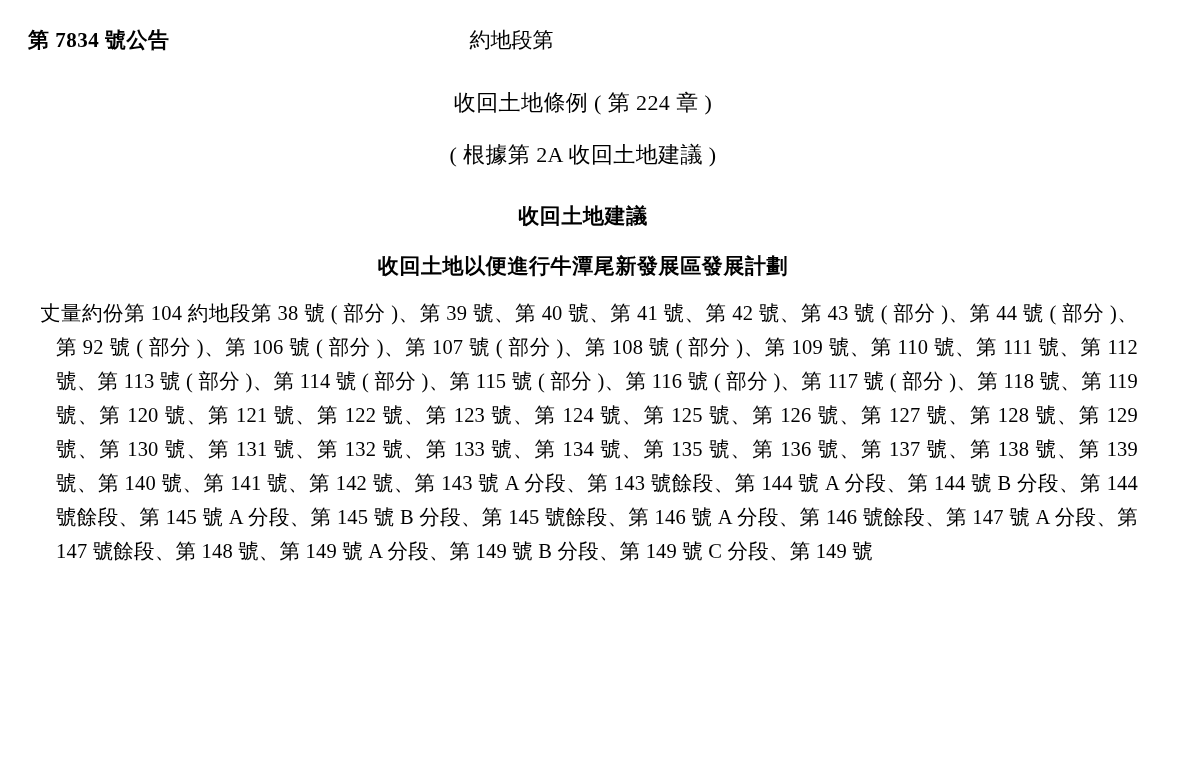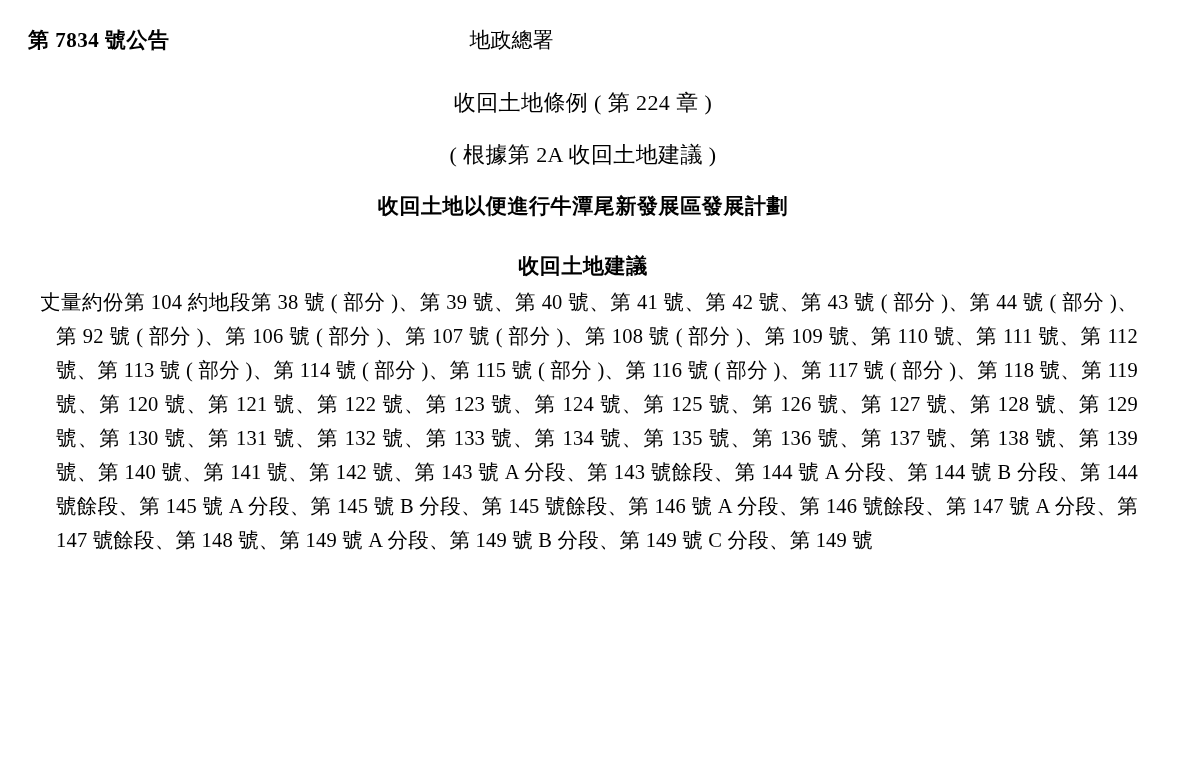--- a/index.html
+++ b/index.html
@@ -66,42 +66,42 @@
     font-size: 20.5px;
     line-height: 34px;
     margin-top: 30px;
     text-align: justify;
     text-justify: inter-ideograph;
     letter-spacing: 0.2px;
   }
   .lots-para {
     font-size: 20.5px;
     line-height: 34px;
-    margin-top: 5px;
+    margin-top: 16px;
     padding-left: 28px;
     text-indent: -16px;
     text-align: justify;
     text-justify: inter-ideograph;
     letter-spacing: 0.2px;
   }
 </style>
 </head>
 <body>
 
 <div class="page">
 
   <div class="header-row">
     <div class="notice-no">第 7834 號公告</div>
-    <div class="dept">地政總署</div>
+    <div class="dept">約地段第</div>
   </div>
 
   <div class="center ordinance">收回土地條例 ( 第 224 章 )</div>
 
   <div class="center under-section">( 根據第 2A 收回土地建議 )</div>
 
+  <div class="center heading-1">收回土地建議</div>
+
   <div class="center heading-2">收回土地以便進行牛潭尾新發展區發展計劃</div>
-
-  <div class="center heading-1">收回土地建議</div>
 
 
   <div class="lots-para">丈量約份第 104 約地段第 38 號 ( 部分 )、第 39 號、第 40 號、第 41 號、第 42 號、第 43 號 ( 部分 )、第 44 號 ( 部分 )、第 92 號 ( 部分 )、第 106 號 ( 部分 )、第 107 號 ( 部分 )、第 108 號 ( 部分 )、第 109 號、第 110 號、第 111 號、第 112 號、第 113 號 ( 部分 )、第 114 號 ( 部分 )、第 115 號 ( 部分 )、第 116 號 ( 部分 )、第 117 號 ( 部分 )、第 118 號、第 119 號、第 120 號、第 121 號、第 122 號、第 123 號、第 124 號、第 125 號、第 126 號、第 127 號、第 128 號、第 129 號、第 130 號、第 131 號、第 132 號、第 133 號、第 134 號、第 135 號、第 136 號、第 137 號、第 138 號、第 139 號、第 140 號、第 141 號、第 142 號、第 143 號 A 分段、第 143 號餘段、第 144 號 A 分段、第 144 號 B 分段、第 144 號餘段、第 145 號 A 分段、第 145 號 B 分段、第 145 號餘段、第 146 號 A 分段、第 146 號餘段、第 147 號 A 分段、第 147 號餘段、第 148 號、第 149 號 A 分段、第 149 號 B 分段、第 149 號 C 分段、第 149 號</div>
 
 </div>
 
 </body></html>

